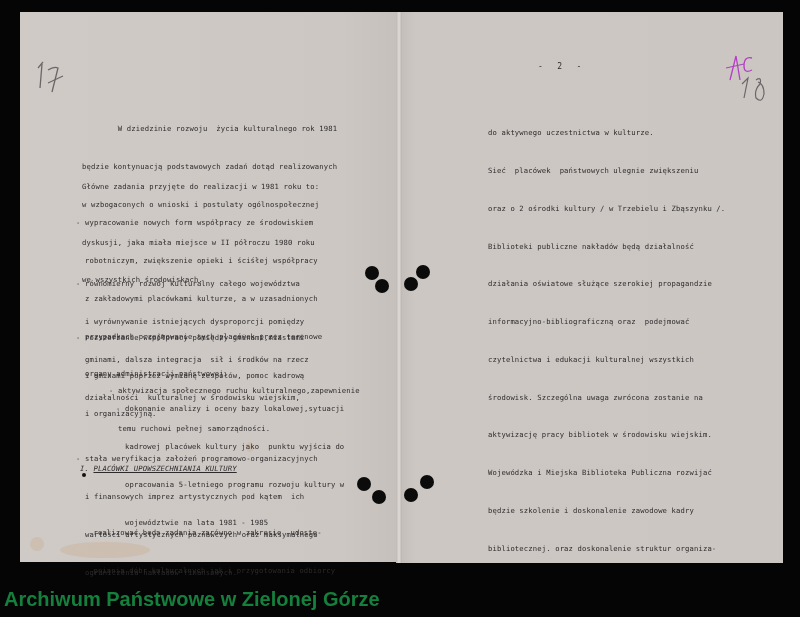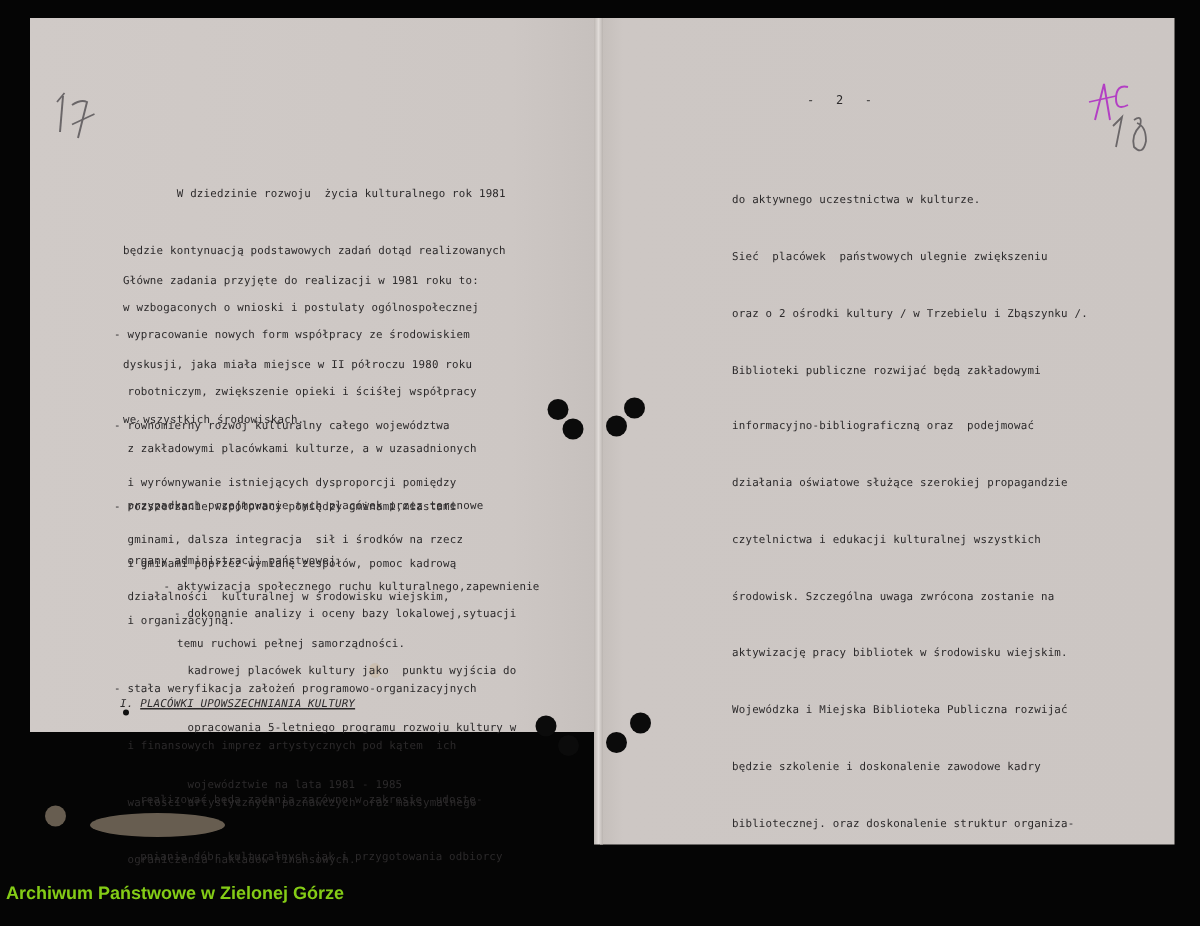--- a/index.html
+++ b/index.html
@@ -1,26 +1,26 @@
 <!DOCTYPE html>
 <html><head>
 <meta charset="utf-8">
 <style>
   html,body{margin:0;padding:0;}
   body{width:800px;height:617px;background:#050505;position:relative;overflow:hidden;font-family:"DejaVu Sans Mono","Liberation Mono",monospace;}
   .page{position:absolute;background:#cfc9c6;}
-  #left-page{left:20px;top:12px;width:378px;height:476px;background:linear-gradient(90deg,#d0cac7 0%,#cdc7c4 85%,#c6c0bd 100%);}
+  #left-page{left:20px;top:12px;width:378px;height:550px;background:linear-gradient(90deg,#d0cac7 0%,#cdc7c4 85%,#c6c0bd 100%);}
   #right-page{left:400px;top:12px;width:383px;height:551px;background:linear-gradient(90deg,#c4beba 0%,#cdc7c4 4%,#ccc6c3 100%);}
   .spine{position:absolute;left:396px;top:12px;width:6px;height:551px;background:linear-gradient(90deg,#bdb7b3,#e0dbd8,#b9b3af);}
   .txt{position:absolute;font-size:7.2px;line-height:12.6px;color:#2c2a2b;white-space:pre;letter-spacing:0.15px;}
   .line{display:block;height:12.6px;}
   .stain{position:absolute;border-radius:50%;background:#c9b69b;opacity:.5;}
   .hole{position:absolute;width:14px;height:14px;border-radius:50%;background:#0b0b0b;}
   .hand{position:absolute;}
-  .footer{position:absolute;left:4px;top:588px;color:#84cc16;font-family:"Liberation Sans",sans-serif;font-weight:bold;font-size:12px;letter-spacing:0;text-align:center;}
+  .footer{position:absolute;left:4px;top:588px;color:#15803d;font-family:"Liberation Sans",sans-serif;font-weight:bold;font-size:20px;letter-spacing:0;text-align:center;}
   .pagenum{position:absolute;font-size:8px;color:#2c2a2b;}
   u{text-decoration:underline;}
 </style>
 </head>
 <body>
 
 <div class="page" id="left-page">
 
   <div class="stain" style="left:40px;top:530px;width:90px;height:16px;"></div>
   <div class="stain" style="left:10px;top:525px;width:14px;height:14px;"></div>
@@ -100,23 +100,23 @@
     <path d="M4 18 L22 14" stroke="#b33fc4" stroke-width="1.1" fill="none"></path>
     <path d="M30 8 Q22 6 22 16 Q22 24 30 20" stroke="#b33fc4" stroke-width="1.3" fill="none"></path>
     <path d="M20 34 L26 28 L22 48" stroke="#6a6668" stroke-width="1.2" fill="none"></path>
     <path d="M34 30 Q40 26 38 34 Q32 40 34 48 Q40 54 42 44 Q42 34 36 32" stroke="#6a6668" stroke-width="1.2" fill="none"></path>
   </svg>
 
   <div class="txt" style="left:88px;top:90px;">
     <span class="line">do aktywnego uczestnictwa w kulturze.</span>
     <span class="line">Sieć  placówek  państwowych ulegnie zwiększeniu</span>
     <span class="line">oraz o 2 ośrodki kultury / w Trzebielu i Zbąszynku /.</span>
-    <span class="line">Biblioteki publiczne rozwijać będą zakładowymi</span>
+    <span class="line">Biblioteki publiczne nakładów będą działalność</span>
+    <span class="line">działania oświatowe służące szerokiej propagandzie</span>
     <span class="line">informacyjno-bibliograficzną oraz  podejmować</span>
-    <span class="line">działania oświatowe służące szerokiej propagandzie</span>
     <span class="line">czytelnictwa i edukacji kulturalnej wszystkich</span>
     <span class="line">środowisk. Szczególna uwaga zwrócona zostanie na</span>
     <span class="line">aktywizację pracy bibliotek w środowisku wiejskim.</span>
     <span class="line">Wojewódzka i Miejska Biblioteka Publiczna rozwijać</span>
     <span class="line">będzie szkolenie i doskonalenie zawodowe kadry</span>
     <span class="line">bibliotecznej. oraz doskonalenie struktur organiza-</span>
     
     
     
     

